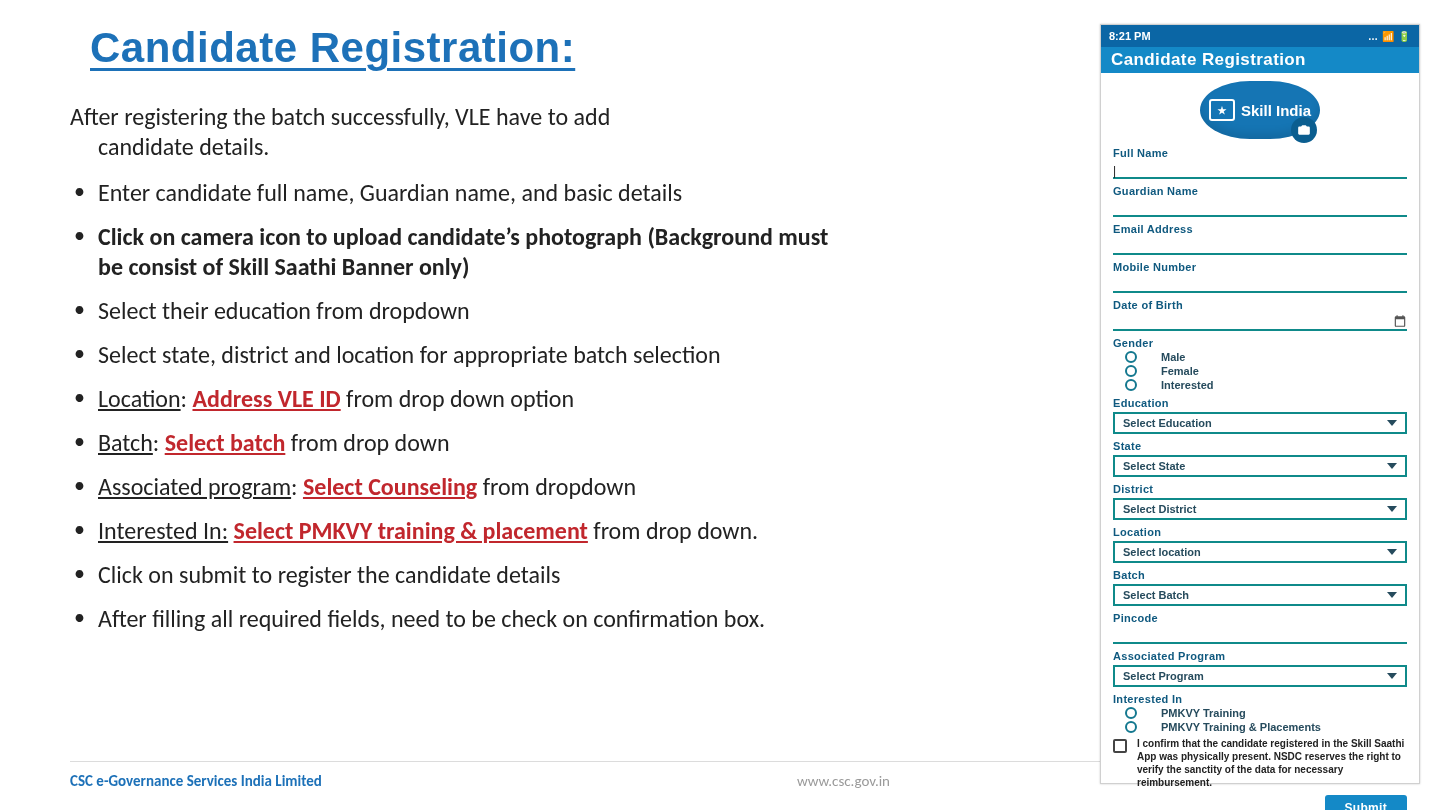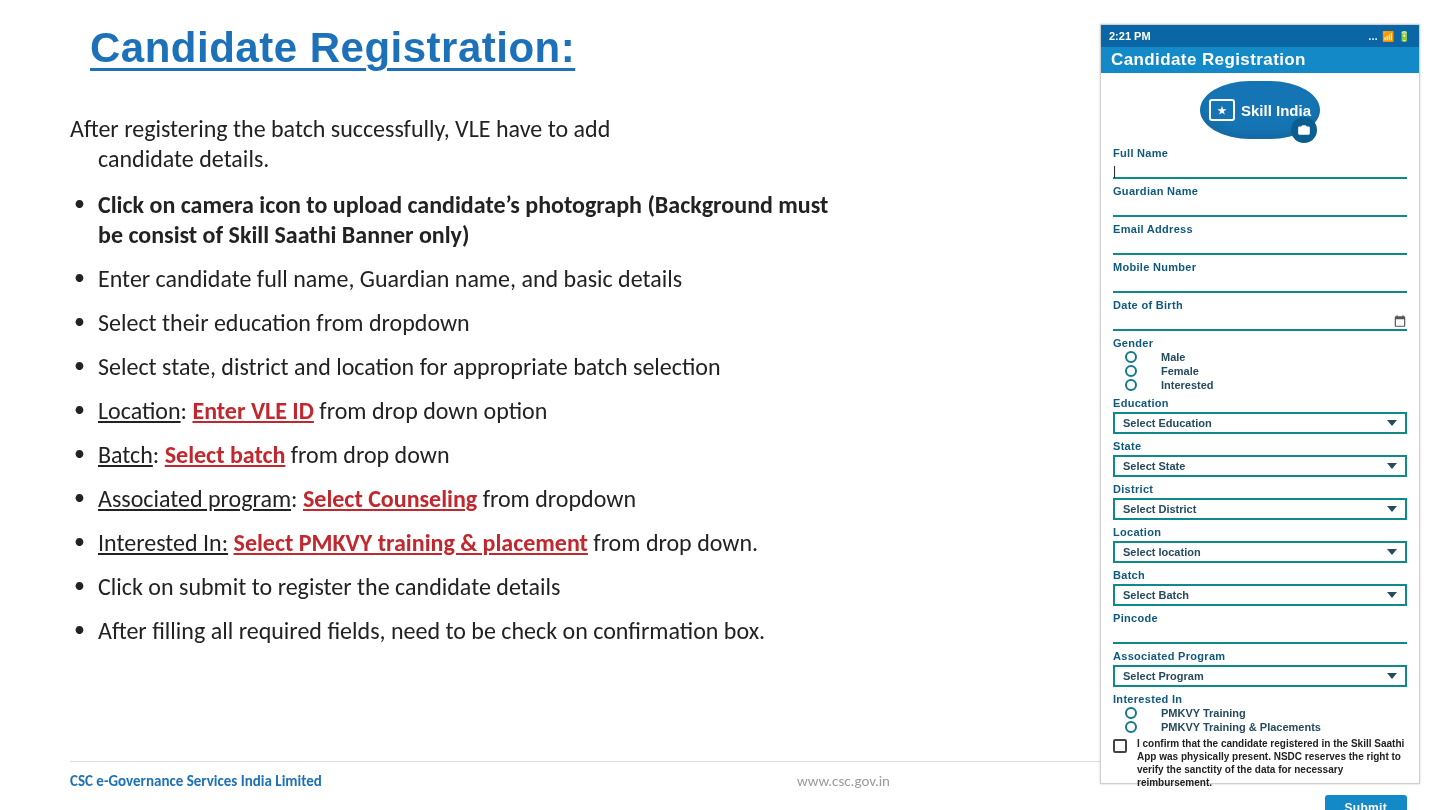--- a/index.html
+++ b/index.html
@@ -2,21 +2,21 @@
 <html><head>
 <meta charset="utf-8">
 <style>
   * { box-sizing: border-box; margin: 0; padding: 0; }
   html, body { width: 1440px; height: 810px; font-family: Calibri, "Segoe UI", Arial, sans-serif; background: #fff; overflow: hidden; }
   .slide { position: relative; width: 1440px; height: 810px; }
 
   
   .left { position: absolute; left: 70px; top: 24px; width: 780px; }
   .title { font-family: "Arial Black", Arial, sans-serif; font-weight: 900; font-size: 42px; color: #1d71b8; letter-spacing: 0.5px; text-decoration: underline; text-decoration-thickness: 3px; text-underline-offset: 6px; margin-left: 20px; }
-  .intro { font-size: 24px; line-height: 1.25; color: #222; margin-top: 42px; }
+  .intro { font-size: 24px; line-height: 1.25; color: #222; margin-top: 30px; }
   .intro .hang { display: block; padding-left: 28px; }
   ul.bullets { list-style: none; margin-top: 16px; }
   ul.bullets > li { position: relative; padding-left: 28px; font-size: 24px; line-height: 1.25; color: #222; margin-top: 14px; }
   ul.bullets > li::before { content: "•"; position: absolute; left: 4px; top: 0; font-size: 22px; color: #222; }
   .b { font-weight: 700; }
   .ru { text-decoration: underline; color: #c1272d; text-decoration-color: #c1272d; }
   .u { text-decoration: underline; }
 
   .footer { position: absolute; left: 70px; bottom: 20px; width: 780px; display: flex; justify-content: space-between; align-items: flex-end; font-size: 15px; gap: 28px; }
   .footer .org { color: #1d71b8; font-weight: 700; }
@@ -55,42 +55,42 @@
 <body>
 
 <div class="slide">
   <div class="left">
     <div class="title">Candidate Registration:</div>
     <div class="intro">
       <span>After registering the batch successfully, VLE have to add</span>
       <span class="hang">candidate details.</span>
     </div>
     <ul class="bullets" id="bullets">
+        <li>Enter candidate full name, Guardian name, and basic details</li>
         <li><span class="b">Click on camera icon to upload candidate’s photograph (Background must be consist of Skill Saathi Banner only)</span></li>
-        <li>Enter candidate full name, Guardian name, and basic details</li>
         <li>Select their education from dropdown</li>
         <li>Select state, district and location for appropriate batch selection</li>
-        <li><span class="u">Location</span>: <span class="b ru">Enter VLE ID</span> from drop down option</li>
+        <li><span class="u">Location</span>: <span class="b ru">Address VLE ID</span> from drop down option</li>
         <li><span class="u">Batch</span>: <span class="b ru">Select batch</span> from drop down</li>
         <li><span class="u">Associated program</span>: <span class="b ru">Select Counseling</span> from dropdown</li>
         <li><span class="u">Interested In:</span> <span class="b ru">Select PMKVY training &amp; placement</span> from drop down.</li>
         <li>Click on submit to register the candidate details</li>
         <li>After filling all required fields, need to be check on confirmation box.</li>
       </ul>
   </div>
 
   <div class="hr"></div>
   <div class="footer">
     <span class="org">CSC e-Governance Services India Limited</span>
     <span class="url">www.csc.gov.in</span>
   </div>
 
   <div class="phone">
     <div class="statusbar">
-      <span>2:21 PM</span>
+      <span>8:21 PM</span>
       <span class="icons"><span>…</span><span>📶</span><span>🔋</span></span>
     </div>
     <div class="appbar">Candidate Registration</div>
     <div class="form">
       <div class="avatar-row">
         <div class="avatar">
           <span class="box">★</span>
           <span>Skill India</span>
         </div>
         <div class="cam-badge">

